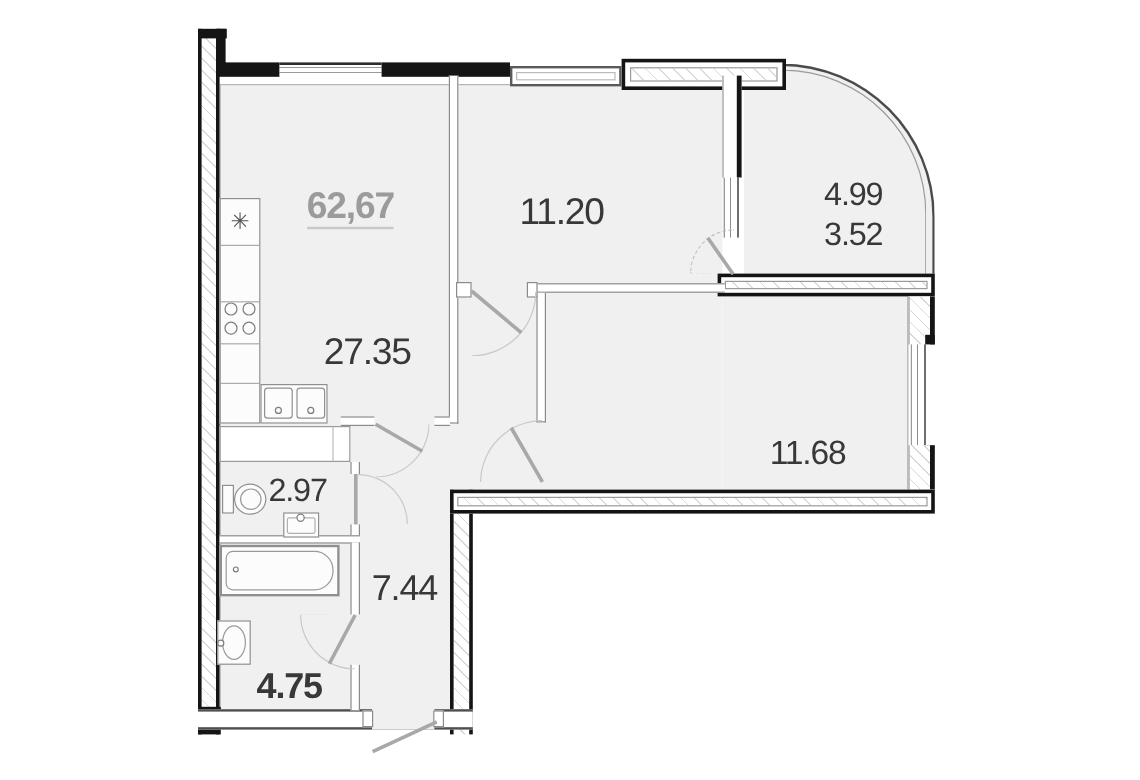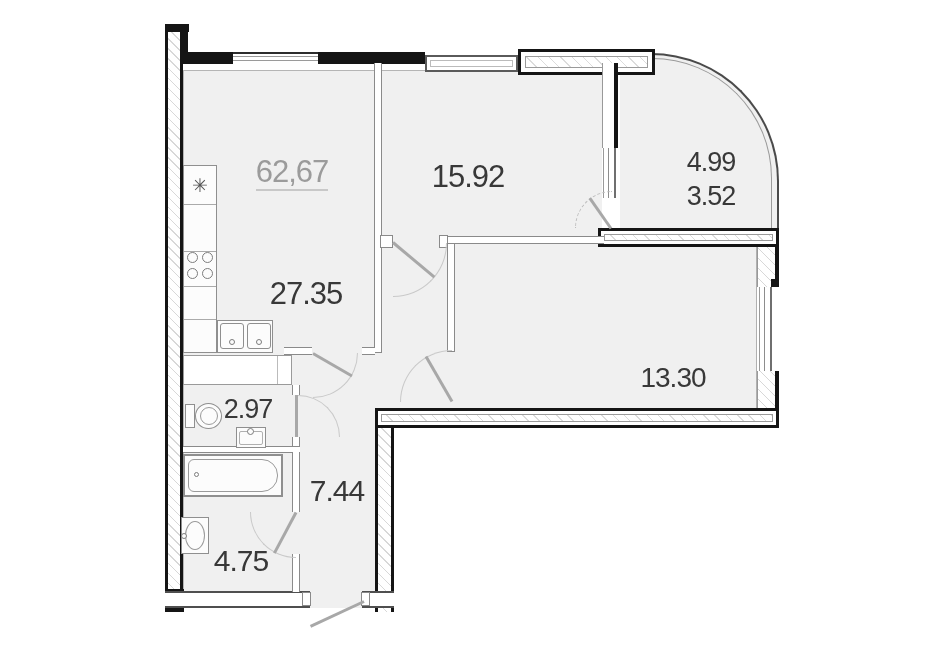--- a/index.html
+++ b/index.html
@@ -142,24 +142,24 @@
   <div class="abs" style="left:295px;top:395px;width:3px;height:42px;background:#a8a8a8;"></div>
 
   <div class="abs arc" style="left:250px;top:512px;width:46px;height:46px;border-left-width:1px;border-bottom-width:1px;border-bottom-left-radius:100%;"></div>
   <div class="abs leaf" style="left:296px;top:511px;width:46px;transform:rotate(118deg);"></div>
 
   <div class="abs" style="left:575px;top:191px;width:37px;height:37px;border-left:1px dashed #bdbdbd;border-top:1px dashed #bdbdbd;border-top-left-radius:100%;box-sizing:border-box;"></div>
   <div class="abs leaf" style="left:611px;top:227px;width:37px;transform:rotate(-125deg);"></div>
 
   <div class="abs leaf" style="left:364px;top:600px;width:59px;transform:rotate(155deg);"></div>
 
-  <div class="lbl lbl-muted" style="left:292px;top:171px;font-size:31px;">62,67</div>
+  <div class="lbl lbl-muted" style="left:292px;top:171px;font-size:31px;font-weight:bold;">62,67</div>
   <div class="abs" style="left:256px;top:189px;width:72px;height:2px;background:#c8c8c8;"></div>
-  <div class="lbl" style="left:468px;top:176px;font-size:31px;">15.92</div>
+  <div class="lbl" style="left:468px;top:176px;font-size:31px;">11.20</div>
   <div class="lbl" style="left:711px;top:162px;font-size:27px;">4.99</div>
   <div class="lbl" style="left:711px;top:196px;font-size:27px;">3.52</div>
   <div class="lbl" style="left:306px;top:293px;font-size:31px;">27.35</div>
-  <div class="lbl" style="left:673px;top:378px;font-size:28px;">13.30</div>
+  <div class="lbl" style="left:673px;top:378px;font-size:28px;">11.68</div>
   <div class="lbl" style="left:248px;top:409px;font-size:27px;">2.97</div>
   <div class="lbl" style="left:337px;top:491px;font-size:30px;">7.44</div>
-  <div class="lbl" style="left:241px;top:561px;font-size:30px;">4.75</div>
+  <div class="lbl" style="left:241px;top:573px;font-size:30px;font-weight:bold;">4.75</div>
 
 </div>
 
 </body></html>

